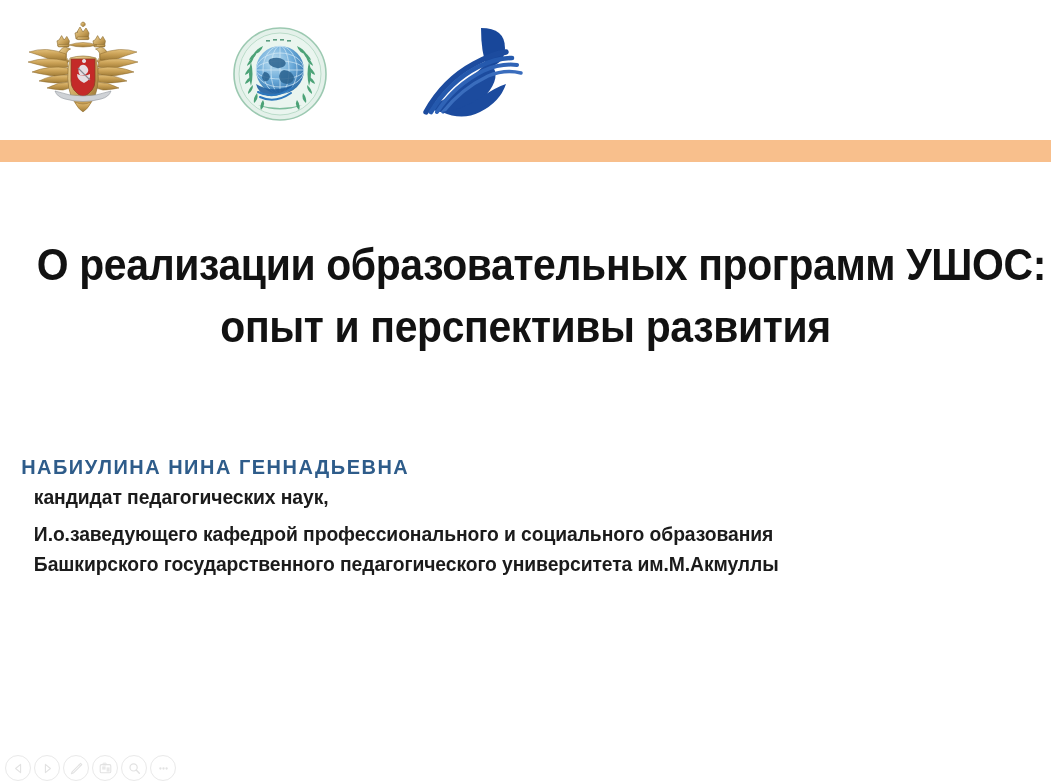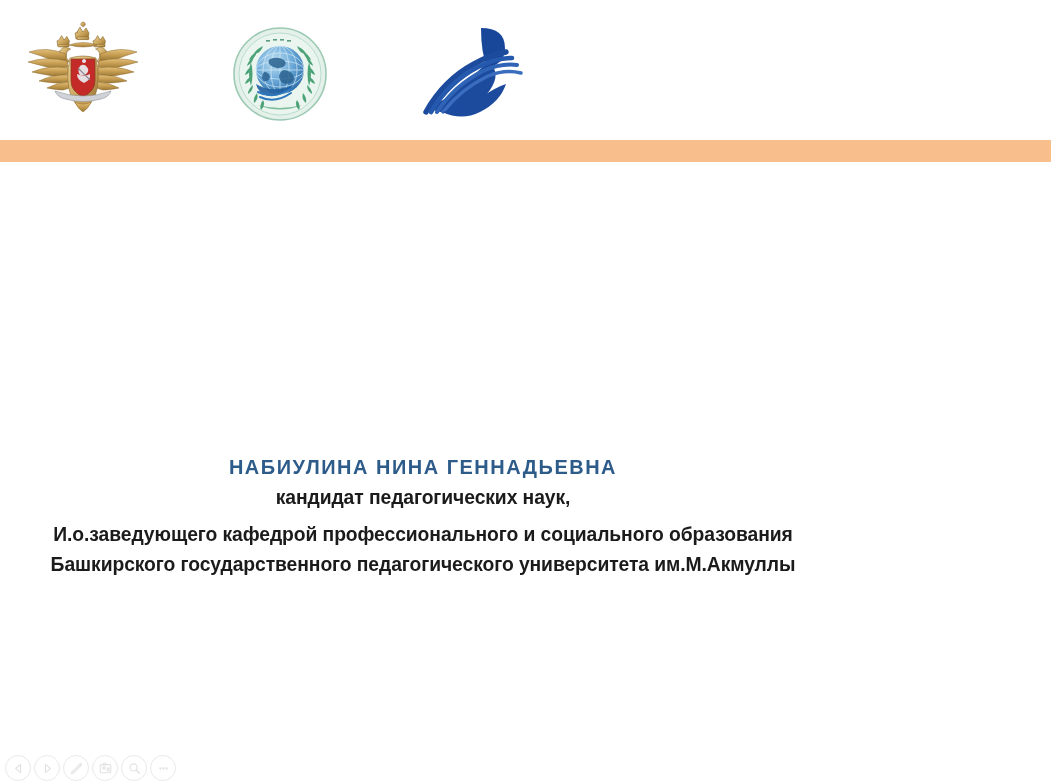--- a/index.html
+++ b/index.html
@@ -66,21 +66,21 @@
     transform-origin: center center;
     white-space: nowrap;
   }
 
   
   .author-block {
     position: absolute;
     left: 0;
     top: 452px;
     width: 846px;
-    text-align: center;
+    text-align: left;
   }
   .author-name {
     display: block;
     font-family: "Liberation Sans Narrow", "Liberation Sans", "DejaVu Sans Condensed", sans-serif;
     font-weight: bold;
     font-size: 21px;
     line-height: 30px;
     letter-spacing: 1.6px;
     color: #2e5c8a;
     transform: scaleX(0.95);
@@ -289,20 +289,24 @@
       <g fill="none" stroke="#3a6dbd" stroke-width="3.4" stroke-linecap="round">
         <path d="M25 90 Q43 67 70 54 Q87 47 103 51"></path>
       </g>
 
       <path d="M24 90 q20-2 38-14 q16-11 26-14 q-6 18 -26 28 q-18 9 -38 0z" fill="#1c4b9e"></path>
     </svg>
   </div>
 
   <div class="divider-band"></div>
 
+  <div class="title-block">
+    <span class="title-line">О реализации образовательных программ УШОС:</span>
+    <span class="title-line">опыт и перспективы развития</span>
+  </div>
 
   <div class="author-block">
     <span class="author-name">НАБИУЛИНА НИНА ГЕННАДЬЕВНА</span>
     <span class="author-line">кандидат педагогических наук,</span>
     <span class="author-line spaced">И.о.заведующего кафедрой профессионального и социального образования</span>
     <span class="author-line">Башкирского государственного педагогического университета им.М.Акмуллы</span>
   </div>
 
   <div class="viewer-toolbar">
 

